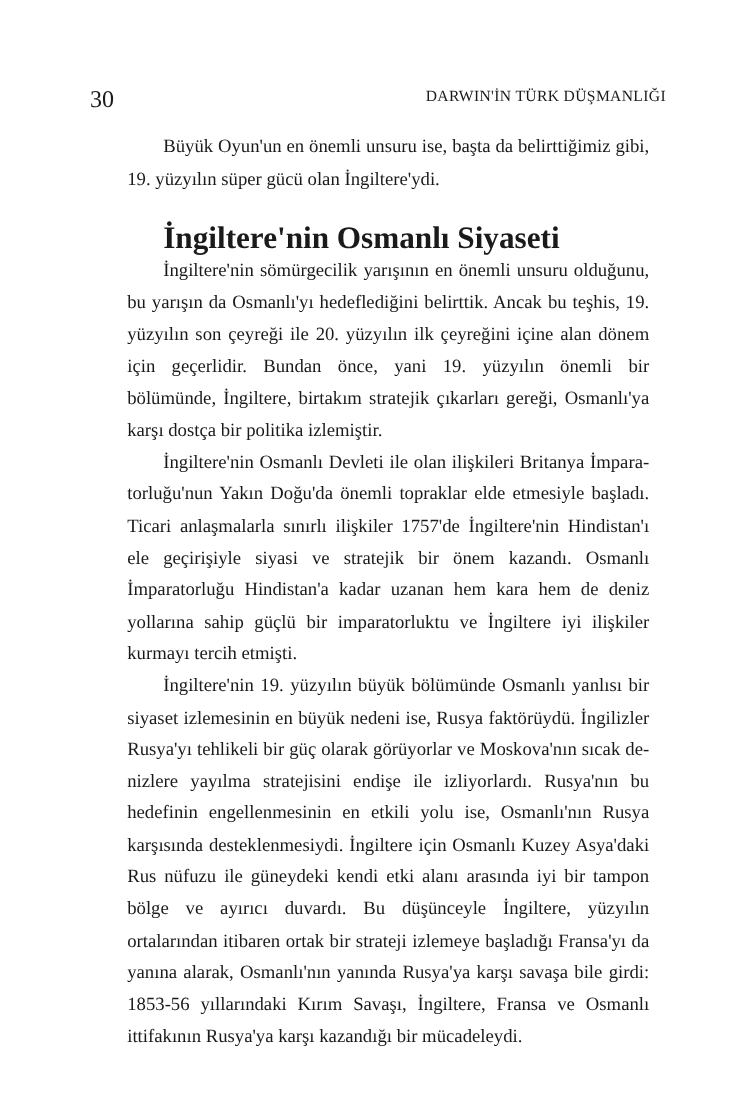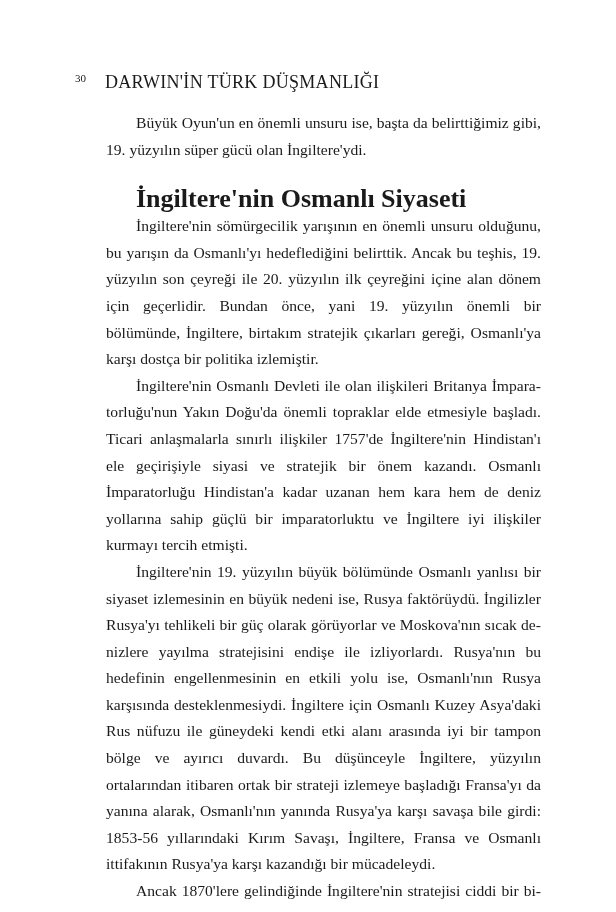--- a/index.html
+++ b/index.html
@@ -1,34 +1,33 @@
 <!DOCTYPE html>
 <html><head>
 <meta charset="utf-8">
 <style>
   html, body { margin: 0; padding: 0; background: #ffffff; }
   body { width: 616px; height: 912px; position: relative; overflow: hidden; color: #1a1a1a; font-family: "Liberation Serif", "DejaVu Serif", serif; }
   .page { position: absolute; left: 0; top: 0; width: 616px; height: 912px; background: #fff; }
   .header { position: absolute; top: 72px; left: 75px; width: 480px; height: 20px; }
-  .page-num { position: absolute; left: 0; top: 0; font-size: 11px; }
-  .running-title { position: absolute; left: 0; right: 0; top: 0; text-align: left; font-size: 18px; letter-spacing: 0.3px; padding-left: 30px; }
+  .page-num { position: absolute; left: 0; top: 0; font-size: 20px; }
+  .running-title { position: absolute; left: 0; right: 0; top: 0; text-align: right; font-size: 13px; letter-spacing: 0.3px; padding-left: 30px; }
   .body { position: absolute; left: 106px; top: 110px; width: 435px; }
   p { margin: 0; font-size: 15.6px; line-height: 26.6px; text-align: justify; text-indent: 30px; hyphens: manual; }
   h2 { margin: 22px 0 0 30px; font-size: 26px; font-weight: bold; line-height: 28px; }
 </style>
 </head>
 <body>
 
 <div class="page">
   <div class="header">
     <span class="page-num">30</span>
     <div class="running-title">DARWIN'İN TÜRK DÜŞMANLIĞI</div>
   </div>
 
   <div class="body">
     <p>Büyük Oyun'un en önemli unsuru ise, başta da belirttiğimiz gibi, 19. yüzyılın süper gücü olan İngiltere'ydi.</p>
     <h2>İngiltere'nin Osmanlı Siyaseti</h2>
     <p>İngiltere'nin sömürgecilik yarışının en önemli unsuru olduğunu, bu yarışın da Osmanlı'yı hedeflediğini belirttik. Ancak bu teşhis, 19. yüzyılın son çeyreği ile 20. yüzyılın ilk çeyreğini içine alan dönem için geçerlidir. Bundan önce, yani 19. yüzyılın önemli bir bölümünde, İn­giltere, birtakım stratejik çıkarları gereği, Osmanlı'ya karşı dostça bir politika izlemiştir.</p>
     <p>İngiltere'nin Osmanlı Devleti ile olan ilişkileri Britanya İmpara­torluğu'nun Yakın Doğu'da önemli topraklar elde etmesiyle başladı. Ticari anlaşmalarla sınırlı ilişkiler 1757'de İngiltere'nin Hindistan'ı ele geçirişiyle siyasi ve stratejik bir önem kazandı. Osmanlı İmparatorlu­ğu Hindistan'a kadar uzanan hem kara hem de deniz yollarına sahip güçlü bir imparatorluktu ve İngiltere iyi ilişkiler kurmayı tercih et­mişti.</p>
     <p>İngiltere'nin 19. yüzyılın büyük bölümünde Osmanlı yanlısı bir siyaset izlemesinin en büyük nedeni ise, Rusya faktörüydü. İngilizler Rusya'yı tehlikeli bir güç olarak görüyorlar ve Moskova'nın sıcak de­nizlere yayılma stratejisini endişe ile izliyorlardı. Rusya'nın bu hedefi­nin engellenmesinin en etkili yolu ise, Osmanlı'nın Rusya karşısında desteklenmesiydi. İngiltere için Osmanlı Kuzey Asya'daki Rus nüfuzu ile güneydeki kendi etki alanı arasında iyi bir tampon bölge ve ayırıcı duvardı. Bu düşünceyle İngiltere, yüzyılın ortalarından itibaren ortak bir strateji izlemeye başladığı Fransa'yı da yanına alarak, Osmanlı'nın yanında Rusya'ya karşı savaşa bile girdi: 1853-56 yıllarındaki Kırım Sa­vaşı, İngiltere, Fransa ve Osmanlı ittifakının Rusya'ya karşı kazandığı bir mücadeleydi.</p>
-    <p style="text-align: justify; text-align-last: justify;">Ancak 1870'lere gelindiğinde İngiltere'nin stratejisi ciddi bir bi-</p>
   </div>
 </div>
 
 </body></html>

